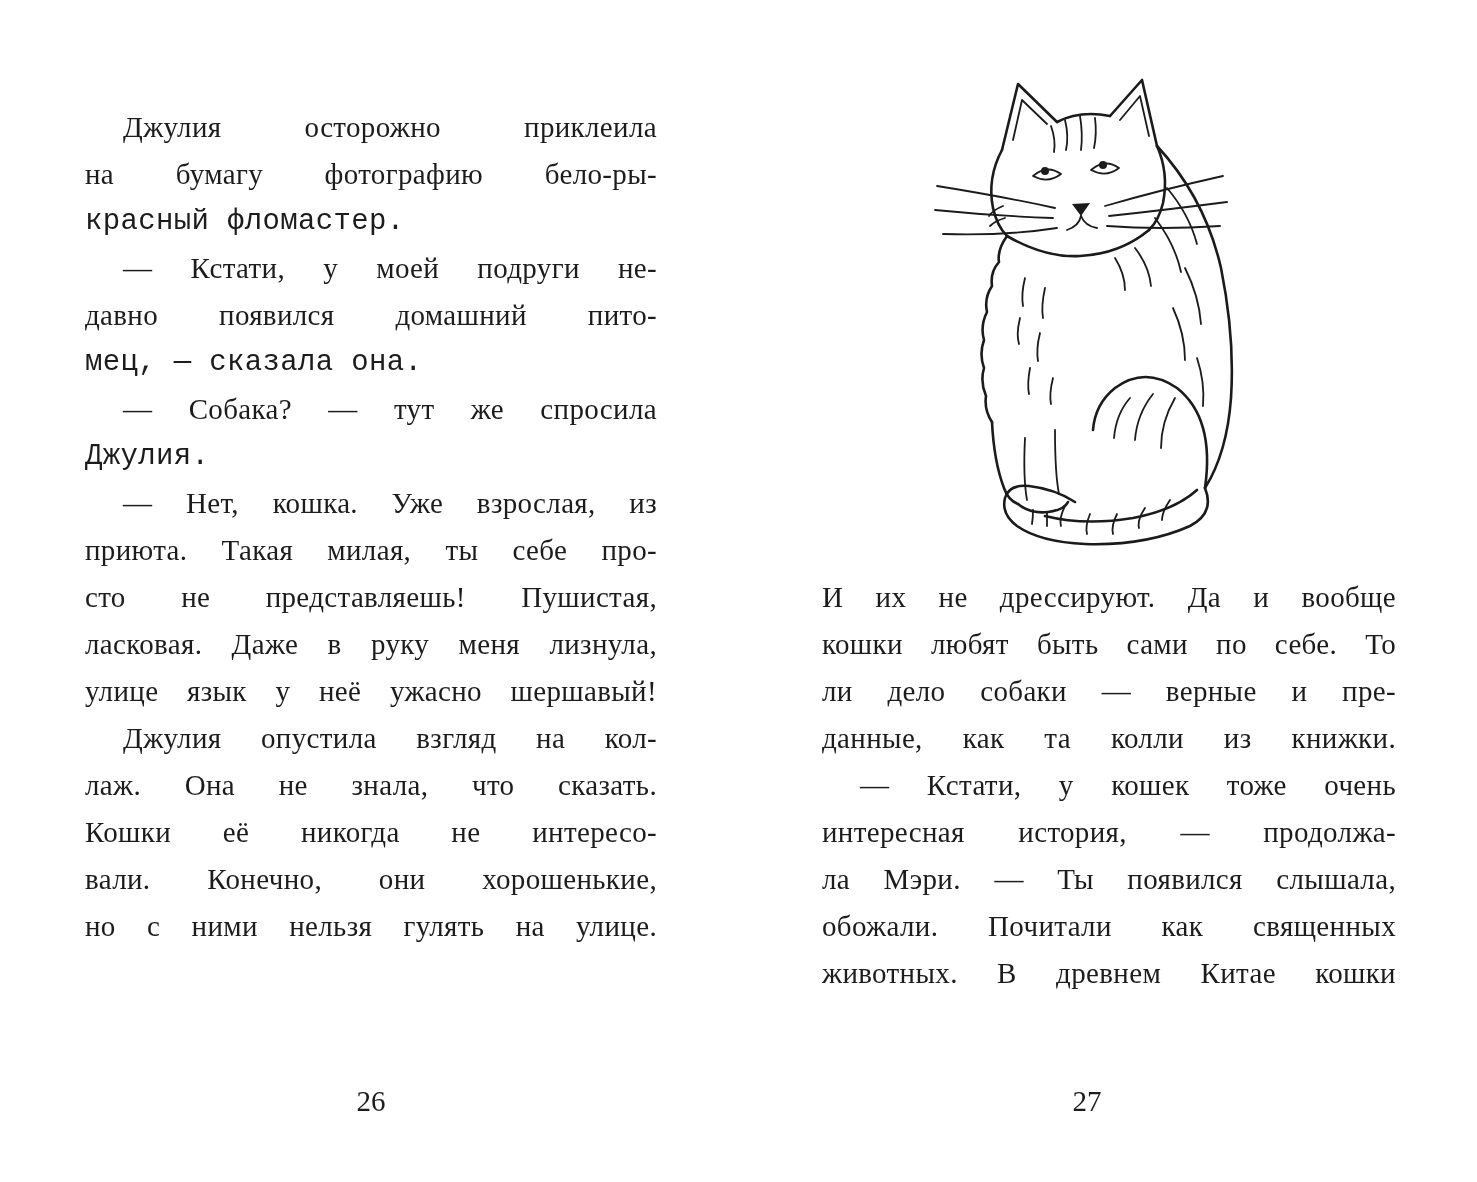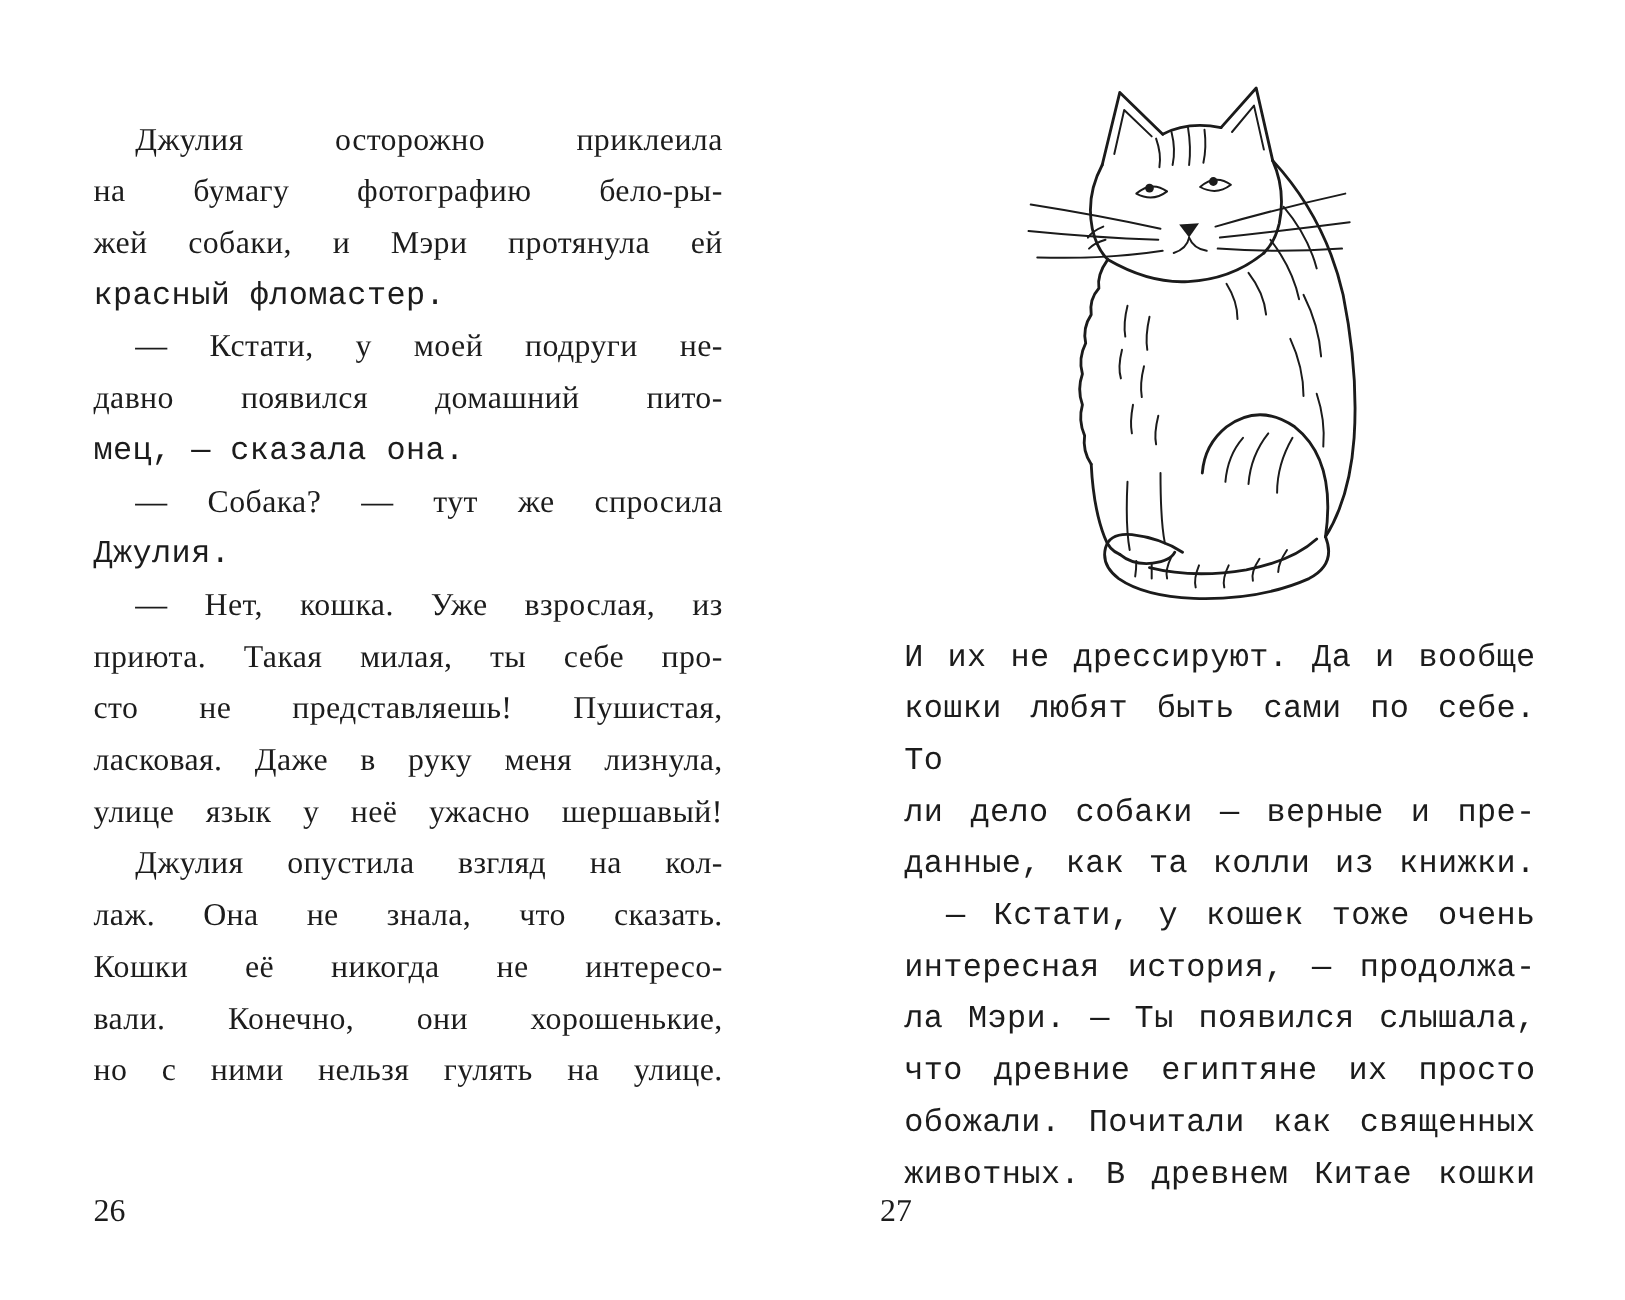--- a/index.html
+++ b/index.html
@@ -16,29 +16,30 @@
     color: #1c1c1c;
   }
   .page { position: absolute; inset: 0; }
   .text-col {
     position: absolute;
     font-size: 29px;
     line-height: 47px;
     letter-spacing: 0.35px;
   }
   #left-col  { left: 85px;  top: 104px; width: 572px; }
-  #right-col { left: 822px; top: 574px; width: 574px; font-family: Liberation Mono, monospace; }
+  #right-col { left: 822px; top: 574px; width: 574px; }
   .line { text-align: justify; text-align-last: justify; }
   .line.no-fill { text-align-last: left; font-family: Liberation Mono, monospace; }
   .line.indent { text-indent: 38px; }
   .page-num {
     position: absolute;
     top: 1078px;
     font-size: 29px;
     line-height: 47px;
+    text-align: center;
   }
   .page-num.left  { left: 85px;  width: 572px; }
   .page-num.right { left: 800px; width: 574px; }
   .illustration {
     position: absolute;
     left: 905px;
     top: 58px;
     width: 400px;
     height: 512px;
     margin: 0;
@@ -47,21 +48,20 @@
 </style>
 </head>
 <body>
 
 <div class="spread">
 
   <section class="page">
     <div class="text-col" id="left-col">
         <div class="line indent">Джулия осторожно приклеила</div>
         <div class="line">на бумагу фотографию бело-ры-</div>
-        <div class="line">жей собаки, и Мэри протянула ей</div>
         <div class="line no-fill">красный фломастер.</div>
         <div class="line indent">— Кстати, у моей подруги не-</div>
         <div class="line">давно появился домашний пито-</div>
         <div class="line no-fill">мец, — сказала она.</div>
         <div class="line indent">— Собака? — тут же спросила</div>
         <div class="line no-fill">Джулия.</div>
         <div class="line indent">— Нет, кошка. Уже взрослая, из</div>
         <div class="line">приюта. Такая милая, ты себе про-</div>
         <div class="line">сто не представляешь! Пушистая,</div>
         <div class="line">ласковая. Даже в руку меня лизнула,</div>
@@ -167,20 +167,19 @@
       </svg>
     </figure>
     <div class="text-col" id="right-col">
         <div class="line">И их не дрессируют. Да и вообще</div>
         <div class="line">кошки любят быть сами по себе. То</div>
         <div class="line">ли дело собаки — верные и пре-</div>
         <div class="line">данные, как та колли из книжки.</div>
         <div class="line indent">— Кстати, у кошек тоже очень</div>
         <div class="line">интересная история, — продолжа-</div>
         <div class="line">ла Мэри. — Ты появился слышала,</div>
-        <div class="line">что древние египтяне их просто</div>
         <div class="line">обожали. Почитали как священных</div>
         <div class="line">животных. В древнем Китае кошки</div>
       </div>
     <div class="page-num right">27</div>
   </section>
 
 </div>
 
 </body></html>

